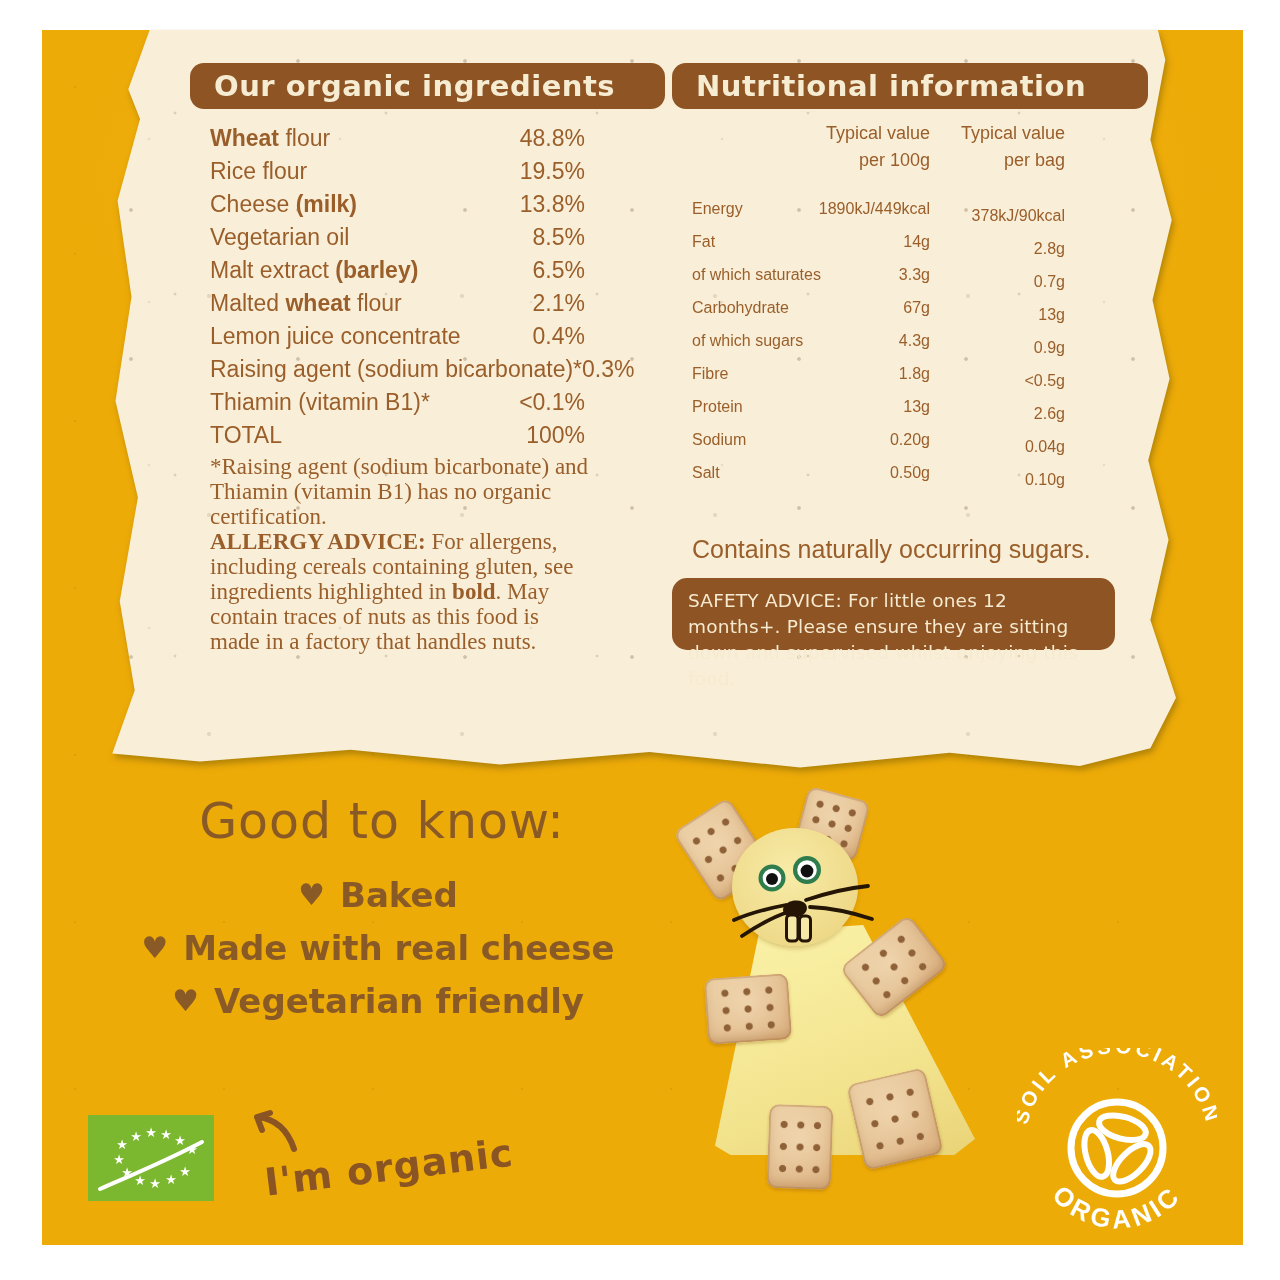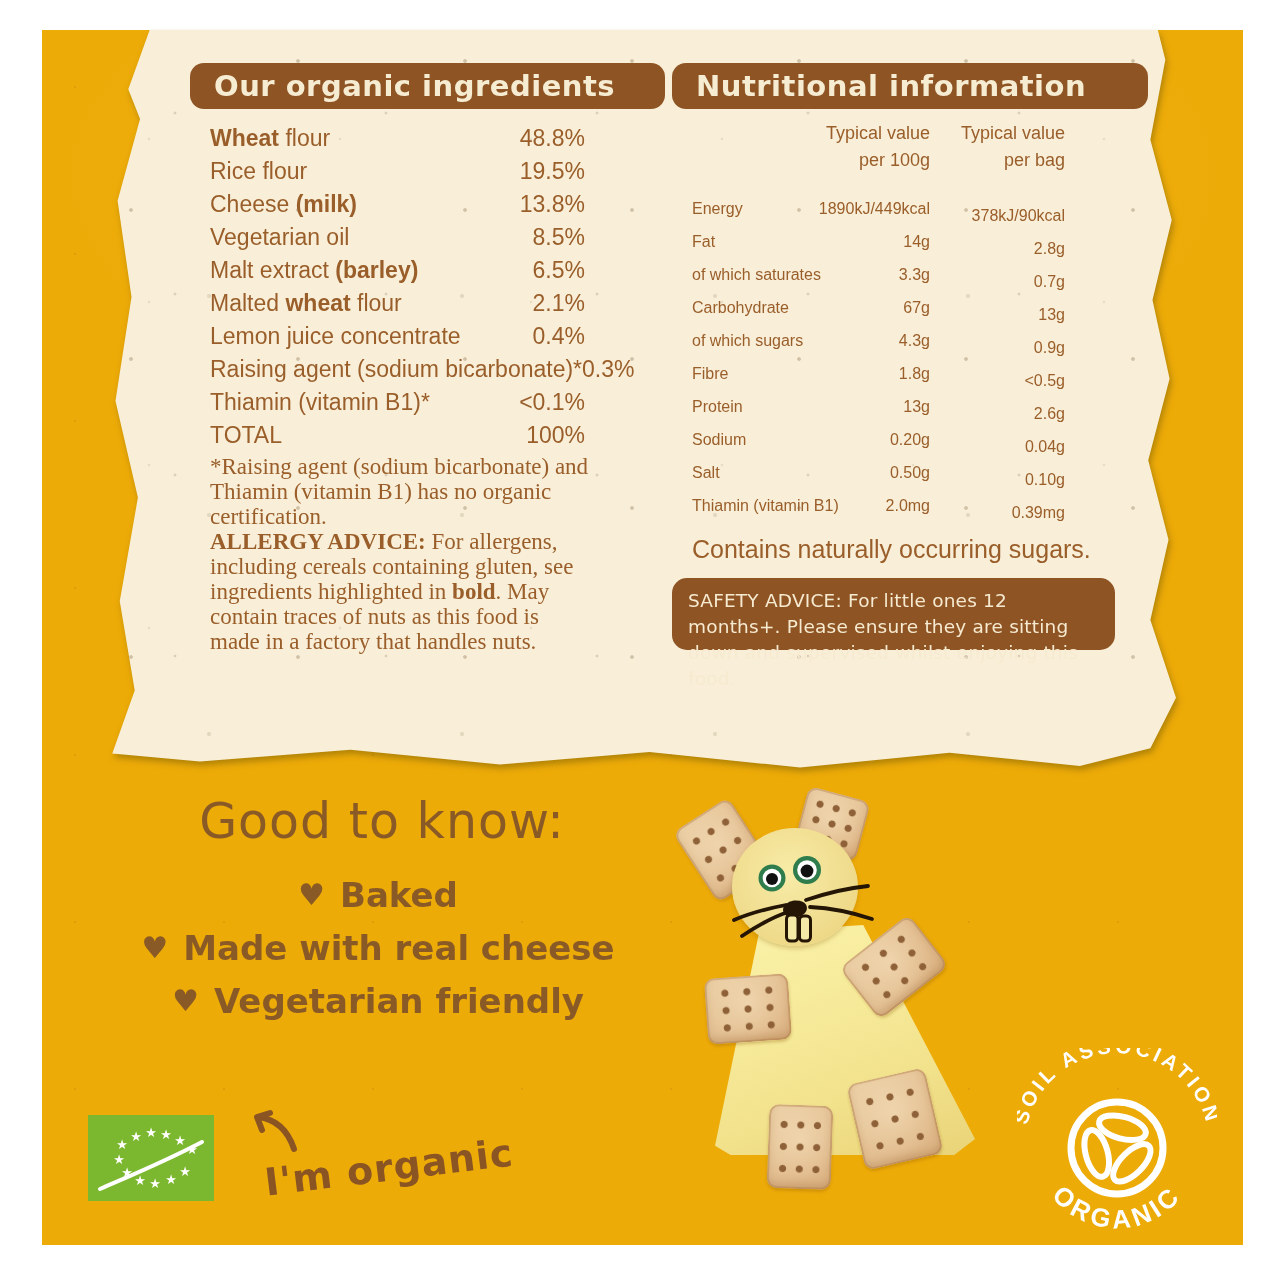--- a/index.html
+++ b/index.html
@@ -196,25 +196,20 @@
             <div class="nrow">
               <span class="nlab">Sodium</span>
               <span class="nv1">0.20g</span>
               <span class="nv2">0.04g</span>
             </div>
             <div class="nrow">
               <span class="nlab">Salt</span>
               <span class="nv1">0.50g</span>
               <span class="nv2">0.10g</span>
             </div>
-            <div class="nrow">
-              <span class="nlab">Thiamin (vitamin B1)</span>
-              <span class="nv1">2.0mg</span>
-              <span class="nv2">0.39mg</span>
-            </div>
           </div>
         <div class="nut-note">Contains naturally occurring sugars.</div>
         <div class="safety">
           <span>SAFETY ADVICE: For little ones 12 months+. Please ensure they are sitting down and supervised whilst enjoying this food.</span>
         </div>
 
       </div>
     </div>
 
     <div class="gtk-title">Good to know:</div>

